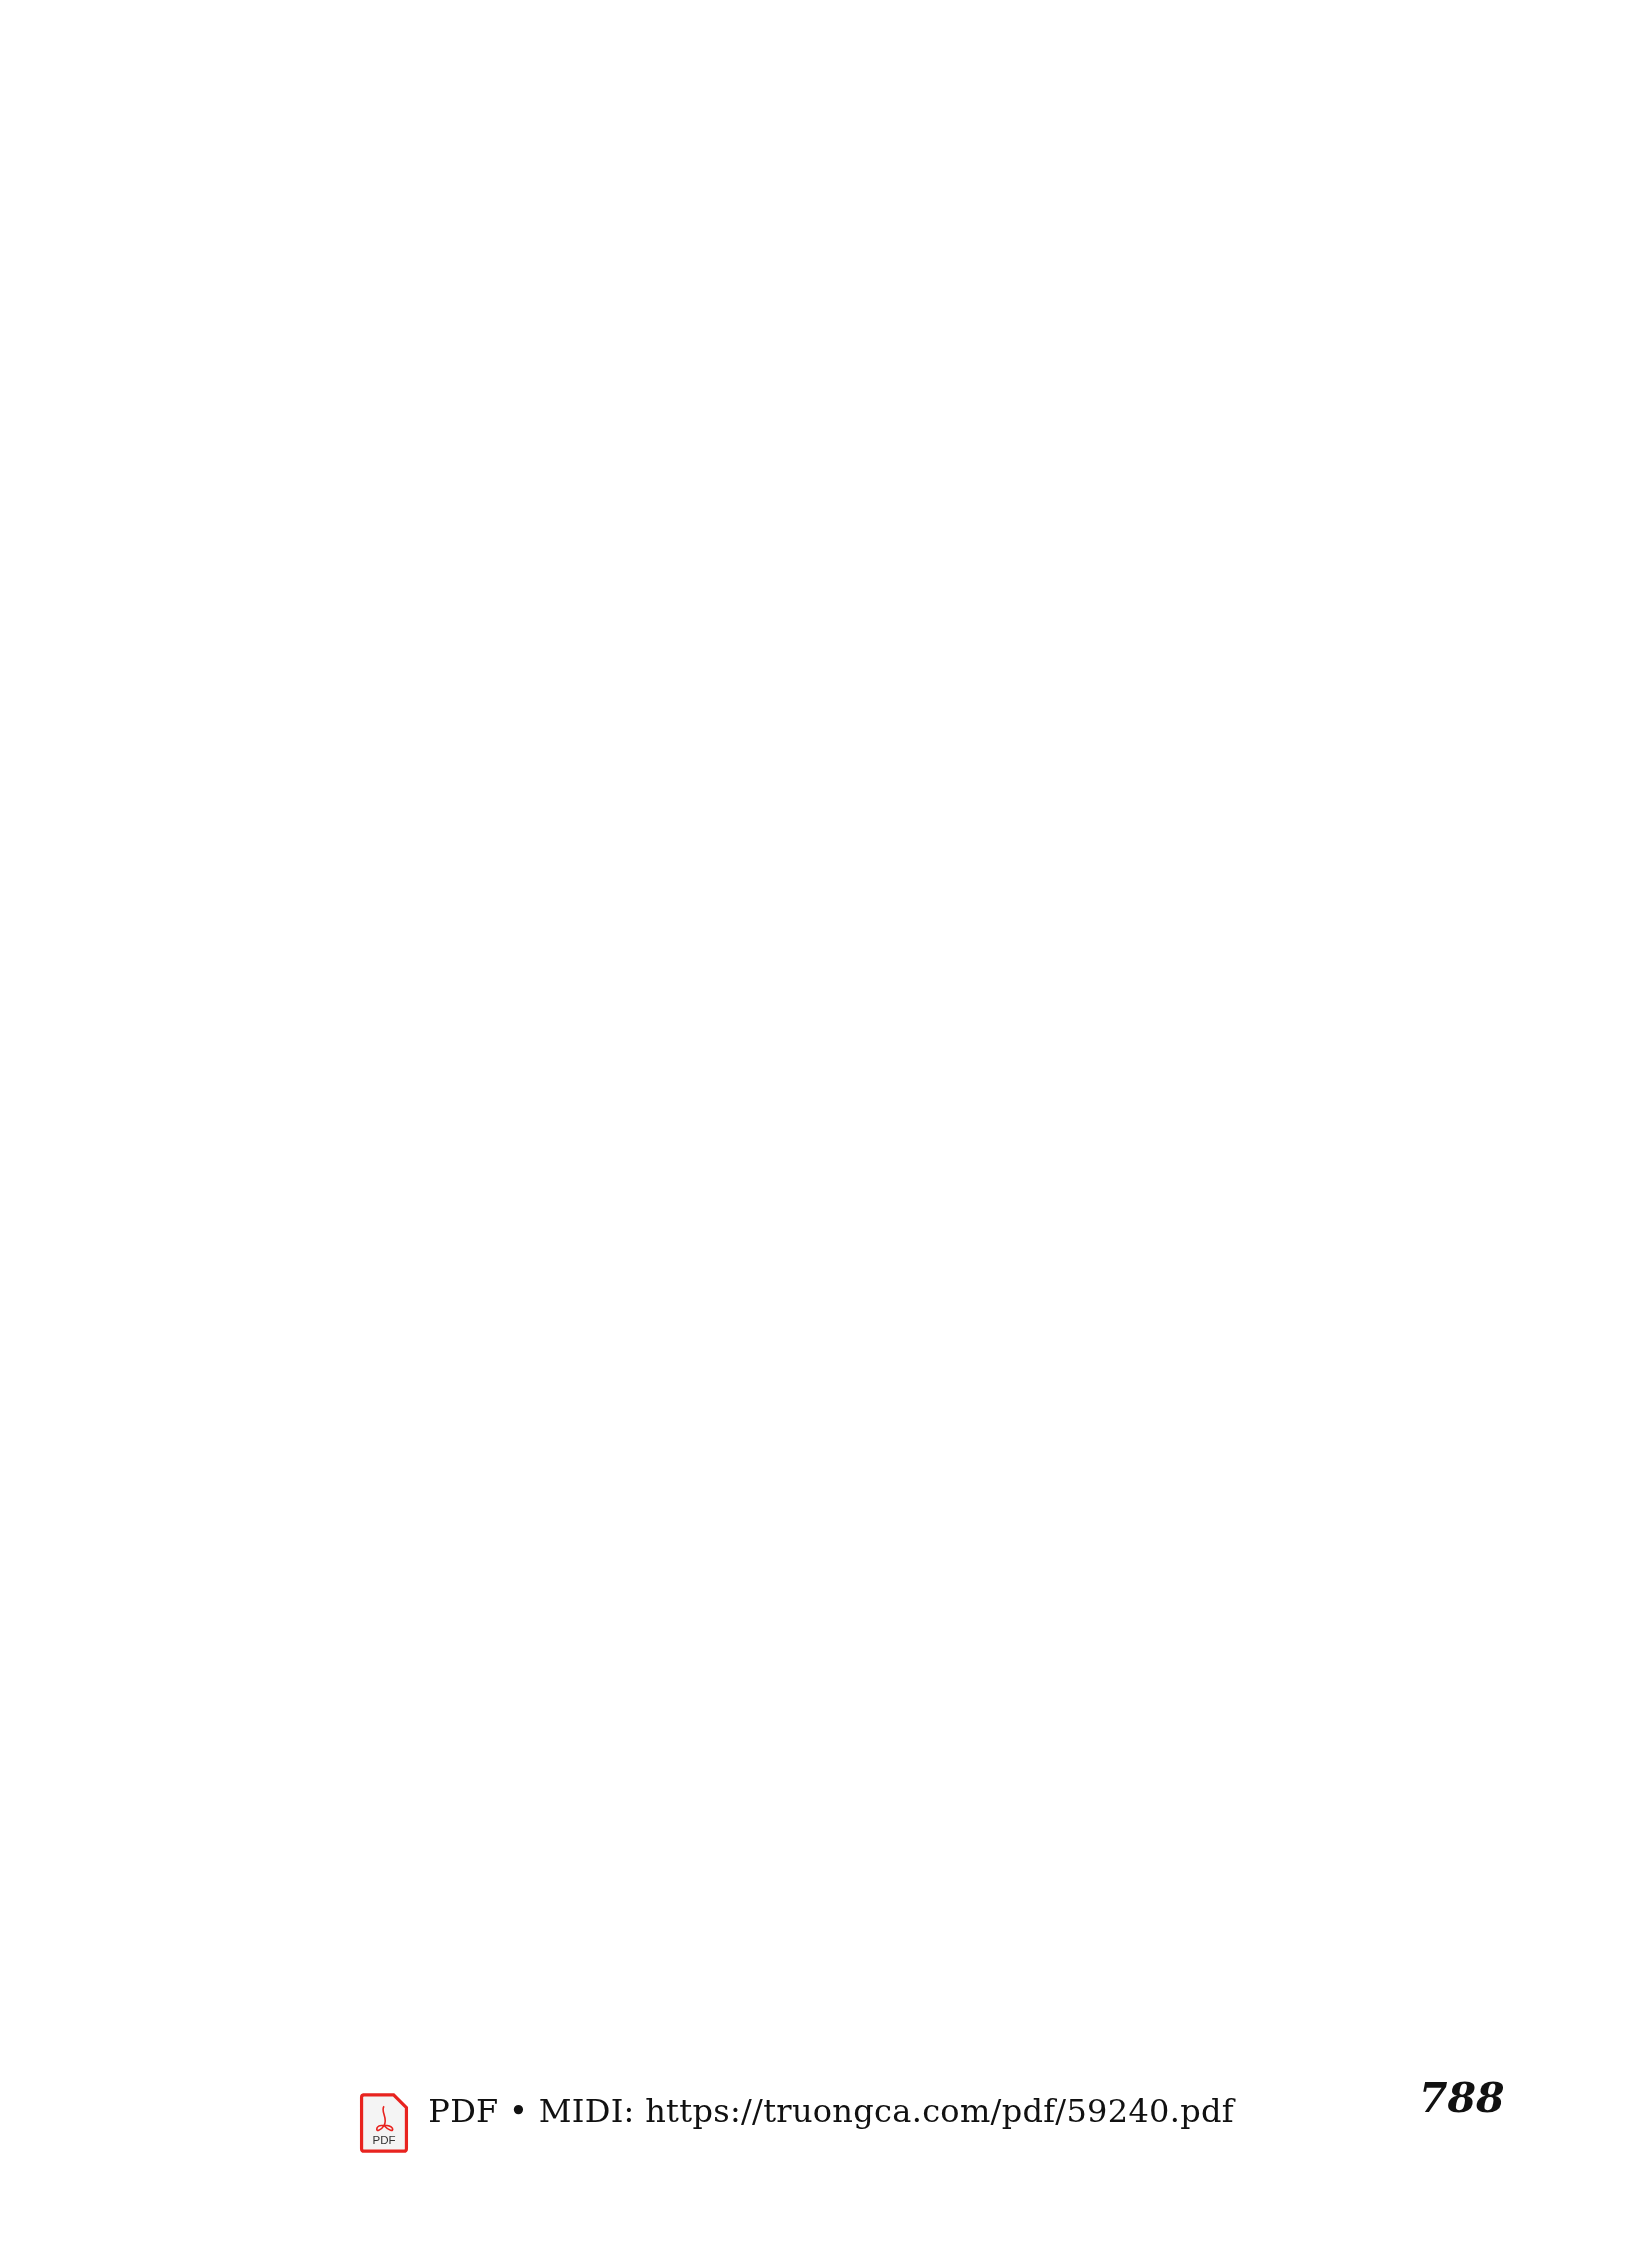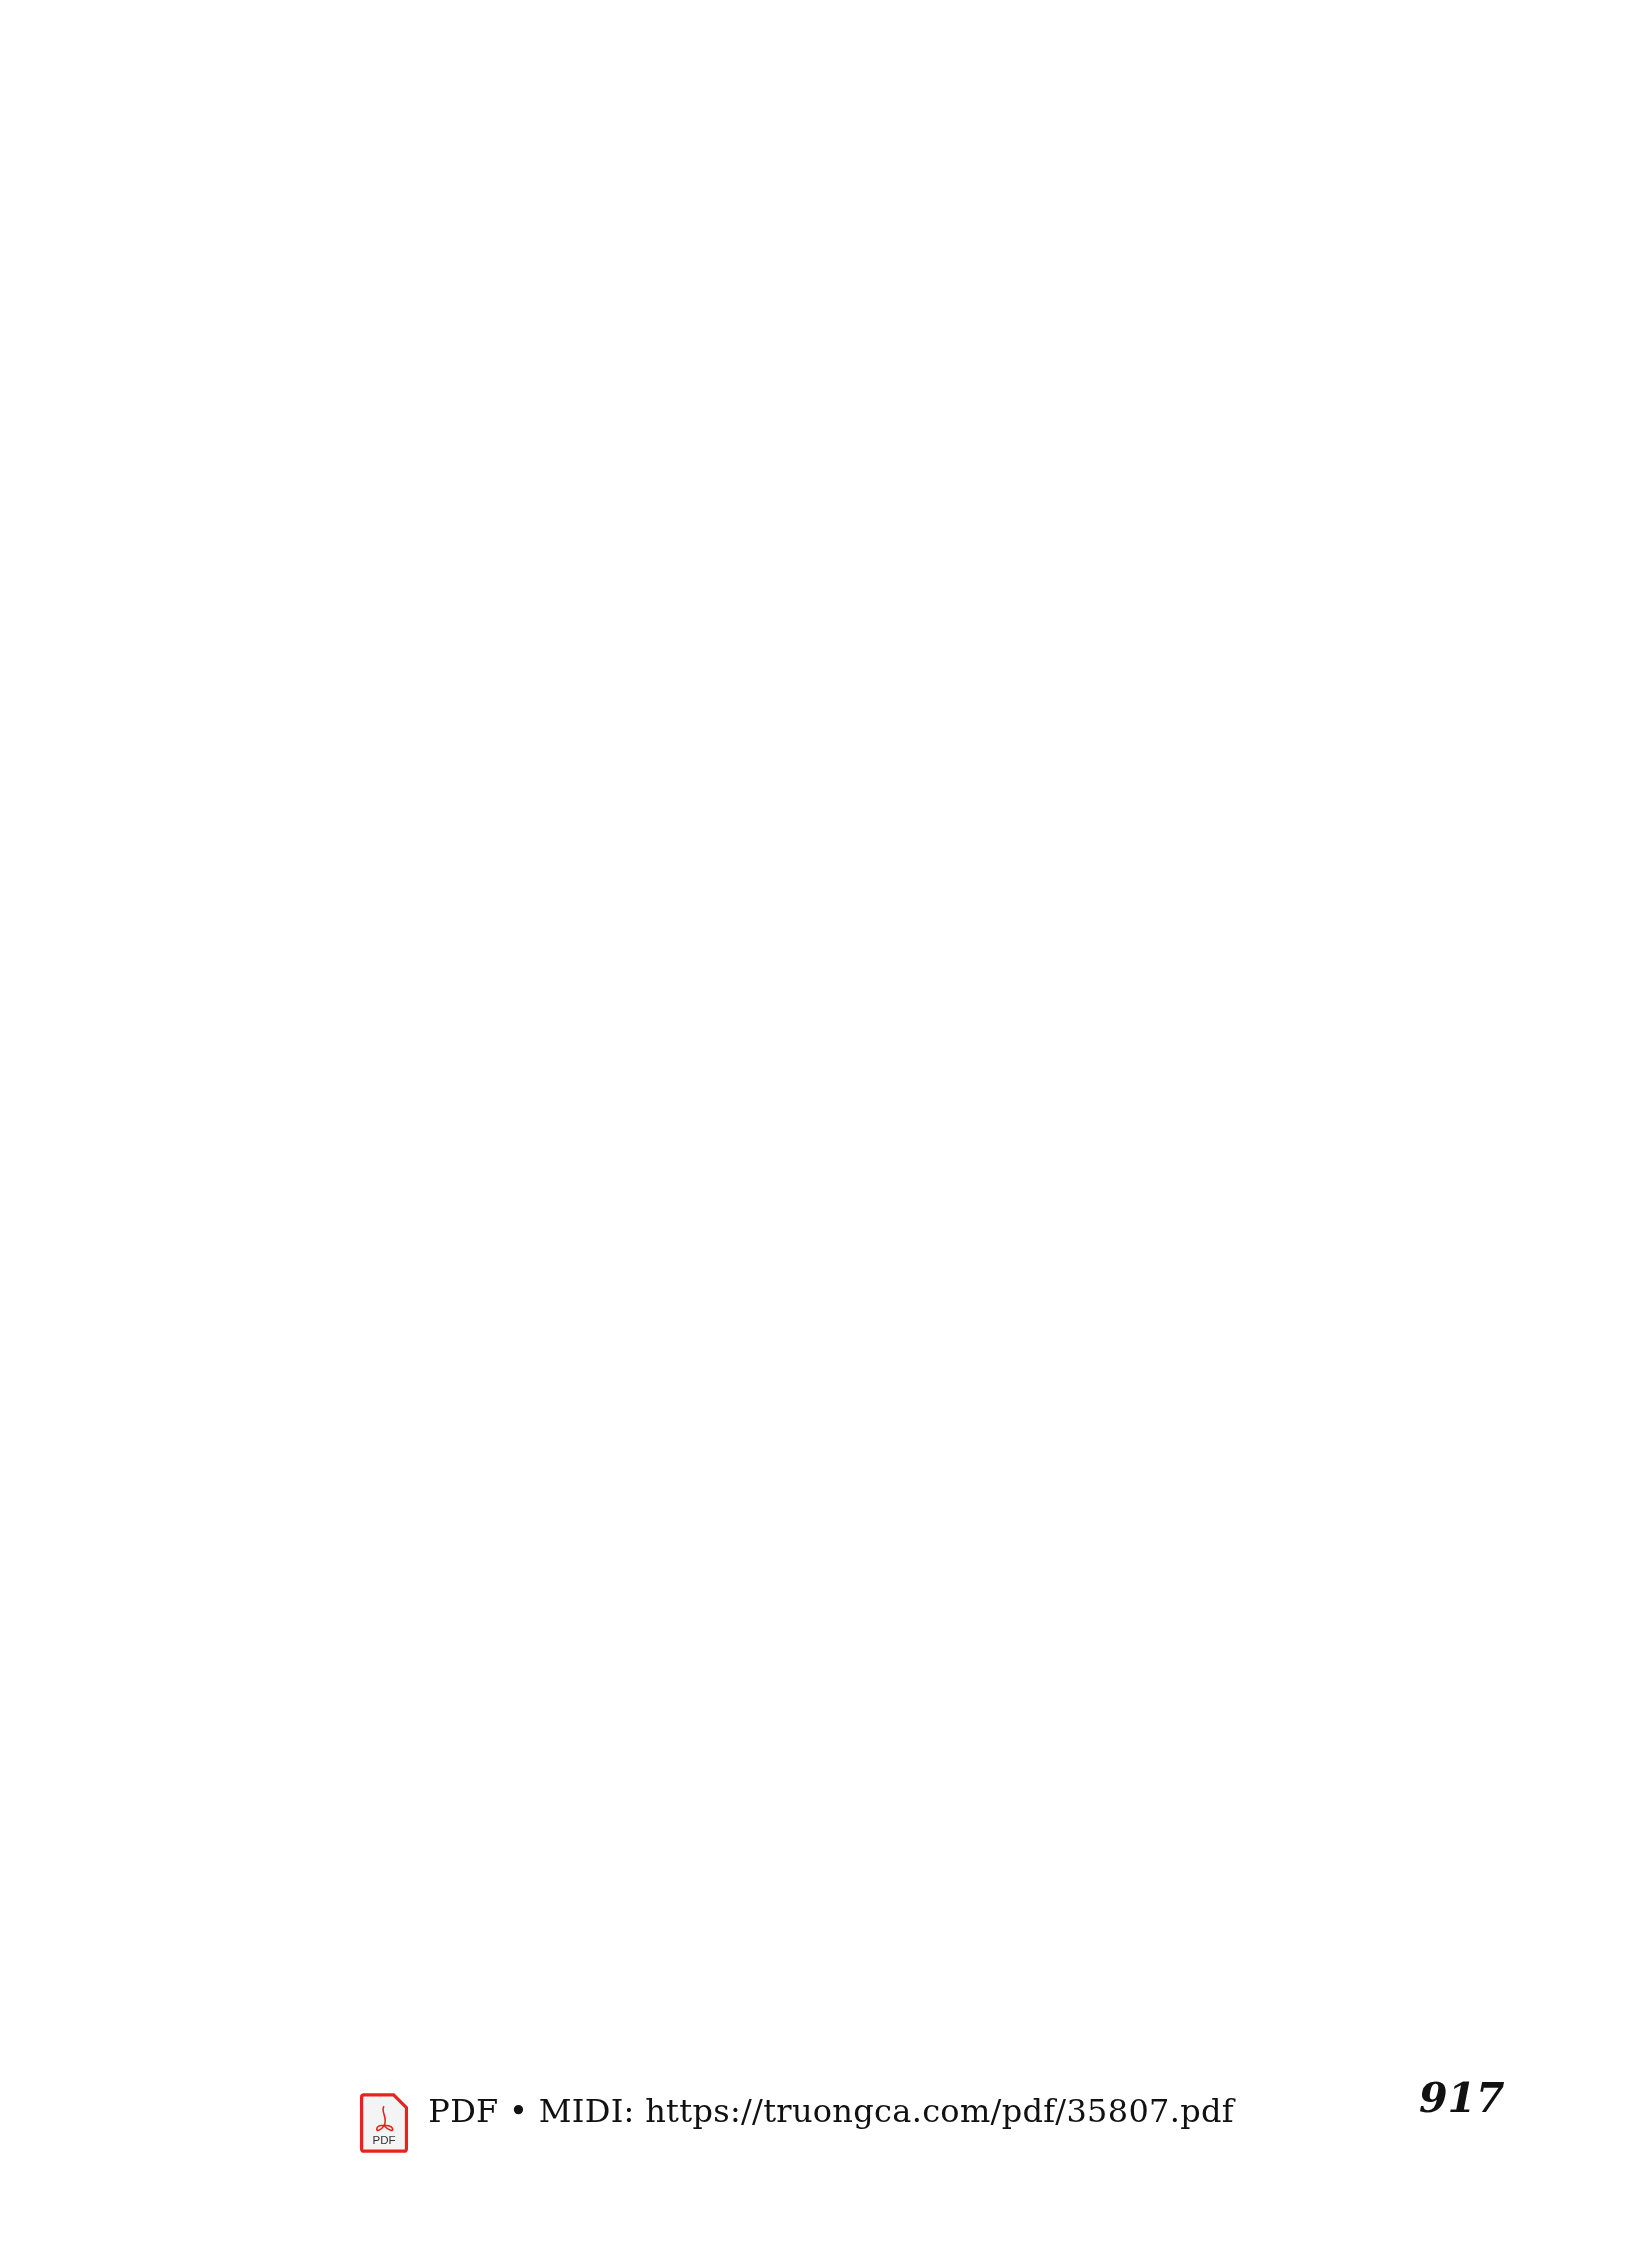--- a/index.html
+++ b/index.html
@@ -15,17 +15,17 @@
 <div id="score"></div>
 
 <div class="footer">
   <div class="pdf-icon">
     <svg width="50" height="62" viewBox="0 0 78 96">
       <path d="M6 4 H54 L74 24 V88 Q74 92 70 92 H8 Q4 92 4 88 V8 Q4 4 8 4 Z" fill="#f4f4f4" stroke="#e8231f" stroke-width="5"></path>
       <path d="M39 22 C33 30 46 40 39 52 C34 60 26 62 28 56 C30 50 48 50 52 56 C55 62 46 60 39 52" fill="none" stroke="#e8231f" stroke-width="2.5"></path>
       <text x="39" y="80" font-family="Liberation Sans, sans-serif" font-size="18" text-anchor="middle" fill="#333">PDF</text>
     </svg>
   </div>
-  <span class="footer-text">PDF • MIDI: https://truongca.com/pdf/35807.pdf</span>
+  <span class="footer-text">PDF • MIDI: https://truongca.com/pdf/59240.pdf</span>
 </div>
 
-<div class="page-number">917</div>
+<div class="page-number">788</div>
 
 
 </body></html>

